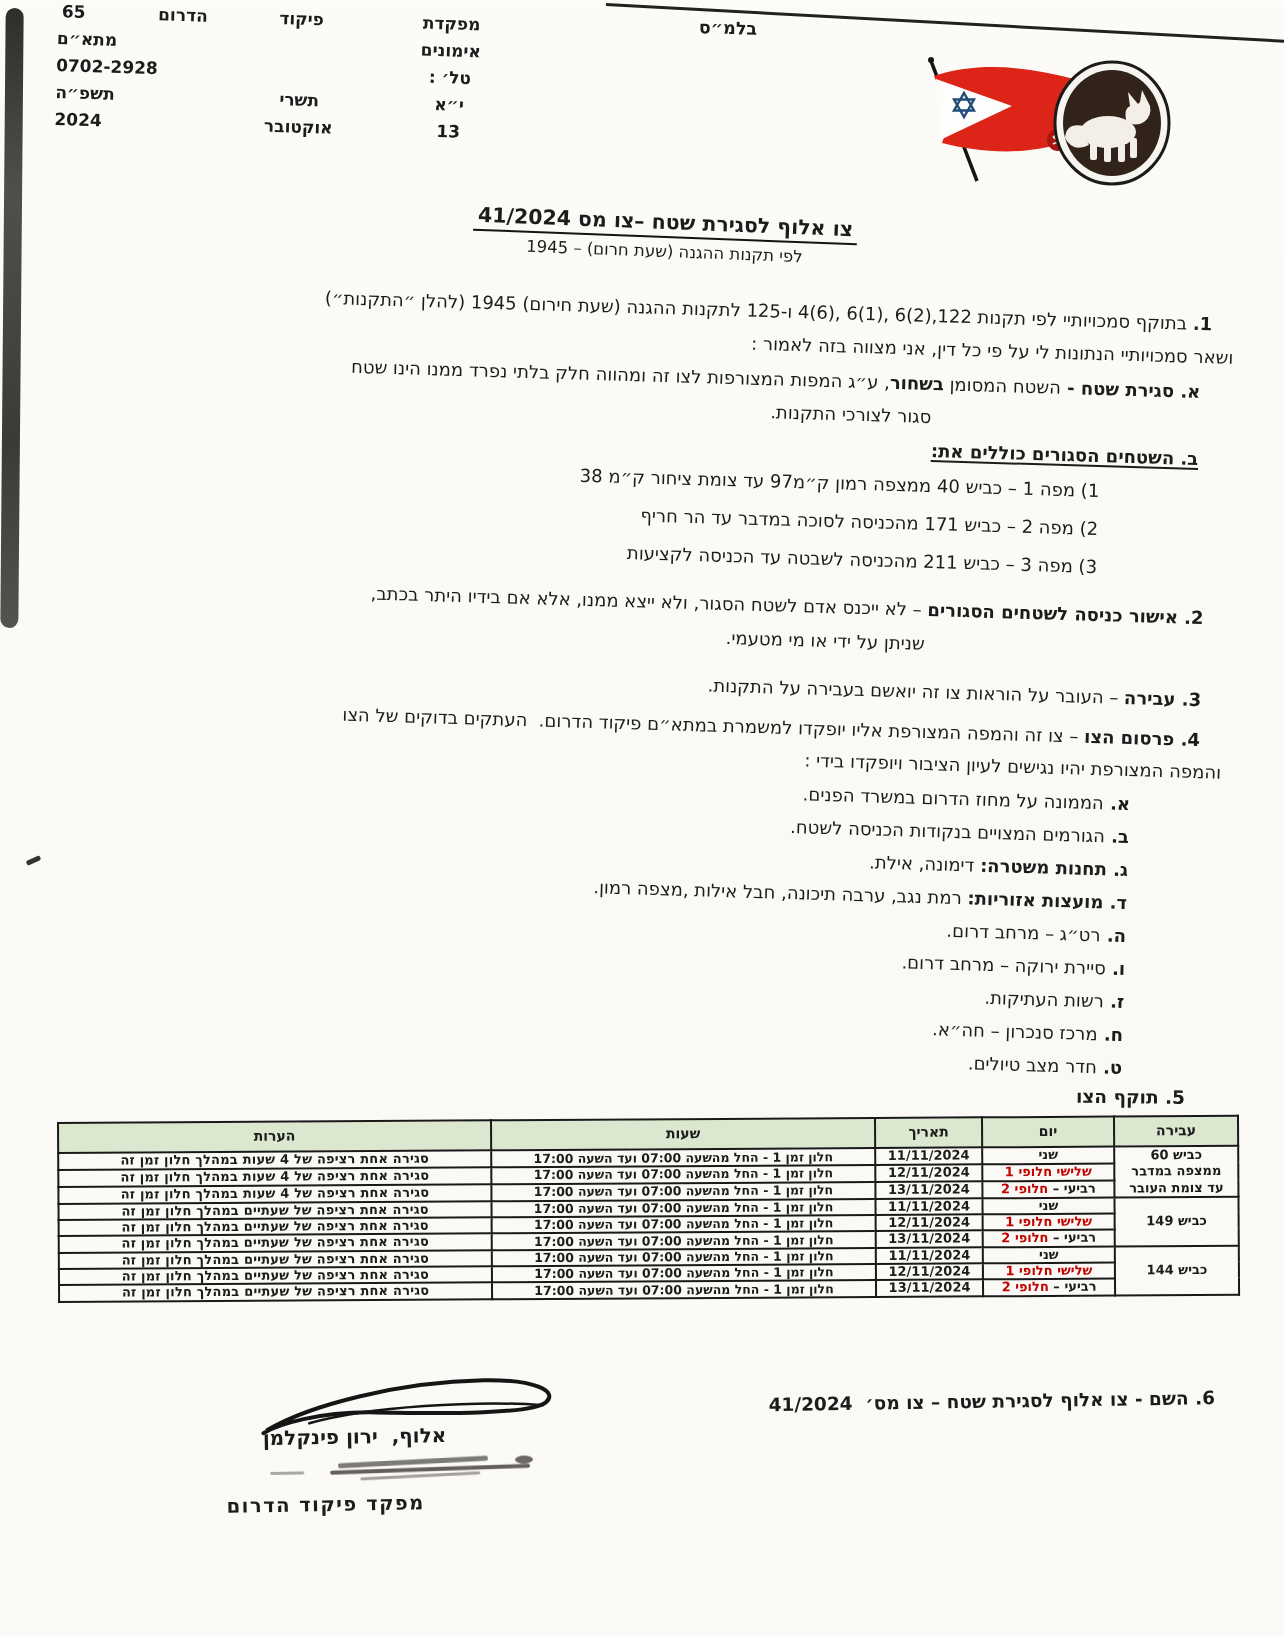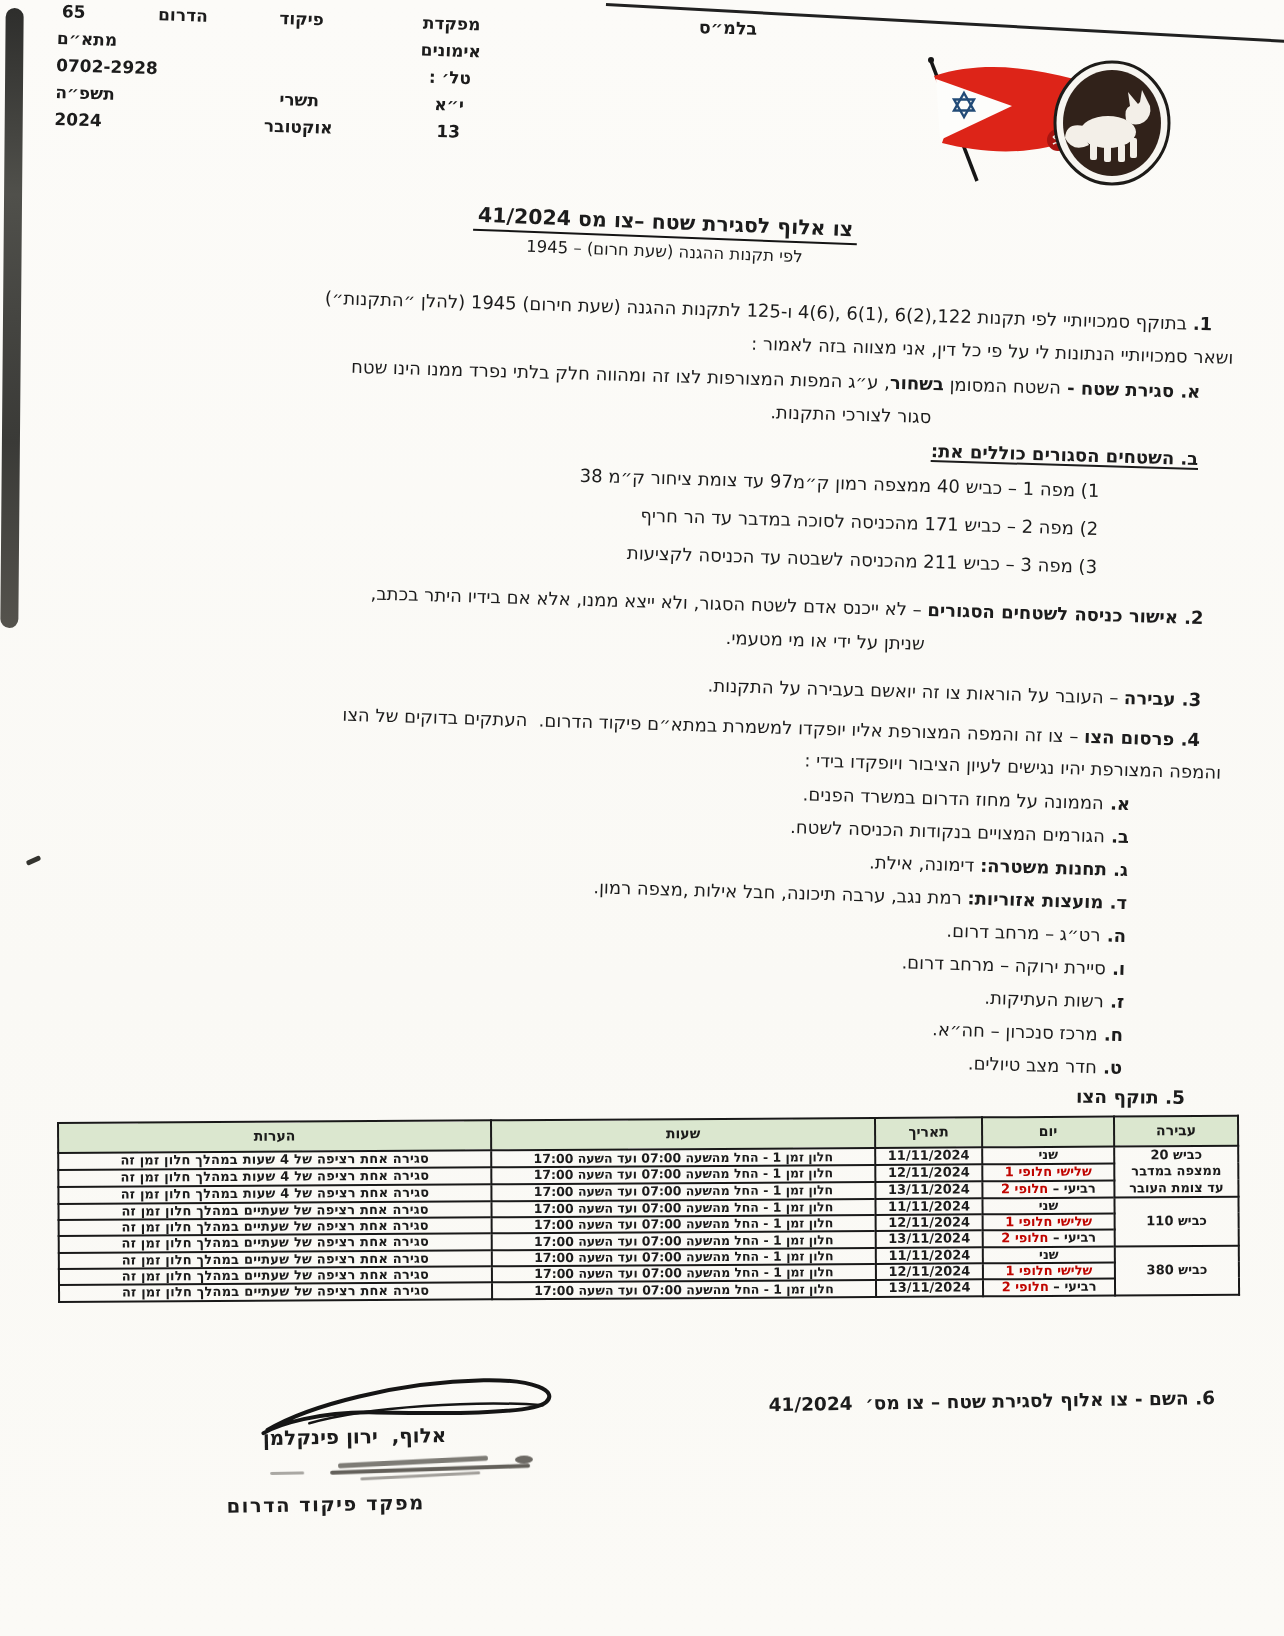--- a/index.html
+++ b/index.html
@@ -204,21 +204,21 @@
         <th>עבירה</th>
         <th>יום</th>
         <th>תאריך</th>
         <th>שעות</th>
         <th>הערות</th>
       </tr>
     </thead>
     <tbody>
       <tr class="data-row">
         <td class="road-cell" rowspan="3">
-          <div>כביש 20</div>
+          <div>כביש 60</div>
           <div>ממצפה במדבר</div>
           <div>עד צומת העובר</div>
         </td>
         <td><span>שני</span><span class="red"></span></td>
         <td>11/11/2024</td>
         <td class="hours-cell">חלון זמן 1 - החל מהשעה 07:00 ועד השעה 17:00</td>
         <td class="note-cell">סגירה אחת רציפה של 4 שעות במהלך חלון זמן זה</td>
       </tr>
       <tr class="data-row">
         <td><span></span><span class="red">שלישי חלופי 1</span></td>
@@ -228,21 +228,21 @@
       </tr>
       <tr class="data-row">
         <td><span>רביעי – </span><span class="red">חלופי 2</span></td>
         <td>13/11/2024</td>
         <td class="hours-cell">חלון זמן 1 - החל מהשעה 07:00 ועד השעה 17:00</td>
         <td class="note-cell">סגירה אחת רציפה של 4 שעות במהלך חלון זמן זה</td>
       </tr>
 
       <tr class="data-row">
         <td class="road-cell" rowspan="3">
-          <div>כביש 110</div>
+          <div>כביש 149</div>
         </td>
         <td><span>שני</span><span class="red"></span></td>
         <td>11/11/2024</td>
         <td class="hours-cell">חלון זמן 1 - החל מהשעה 07:00 ועד השעה 17:00</td>
         <td class="note-cell">סגירה אחת רציפה של שעתיים במהלך חלון זמן זה</td>
       </tr>
       <tr class="data-row">
         <td><span></span><span class="red">שלישי חלופי 1</span></td>
         <td>12/11/2024</td>
         <td class="hours-cell">חלון זמן 1 - החל מהשעה 07:00 ועד השעה 17:00</td>
@@ -250,21 +250,21 @@
       </tr>
       <tr class="data-row">
         <td><span>רביעי – </span><span class="red">חלופי 2</span></td>
         <td>13/11/2024</td>
         <td class="hours-cell">חלון זמן 1 - החל מהשעה 07:00 ועד השעה 17:00</td>
         <td class="note-cell">סגירה אחת רציפה של שעתיים במהלך חלון זמן זה</td>
       </tr>
 
       <tr class="data-row">
         <td class="road-cell" rowspan="3">
-          <div>כביש 380</div>
+          <div>כביש 144</div>
         </td>
         <td><span>שני</span><span class="red"></span></td>
         <td>11/11/2024</td>
         <td class="hours-cell">חלון זמן 1 - החל מהשעה 07:00 ועד השעה 17:00</td>
         <td class="note-cell">סגירה אחת רציפה של שעתיים במהלך חלון זמן זה</td>
       </tr>
       <tr class="data-row">
         <td><span></span><span class="red">שלישי חלופי 1</span></td>
         <td>12/11/2024</td>
         <td class="hours-cell">חלון זמן 1 - החל מהשעה 07:00 ועד השעה 17:00</td>

